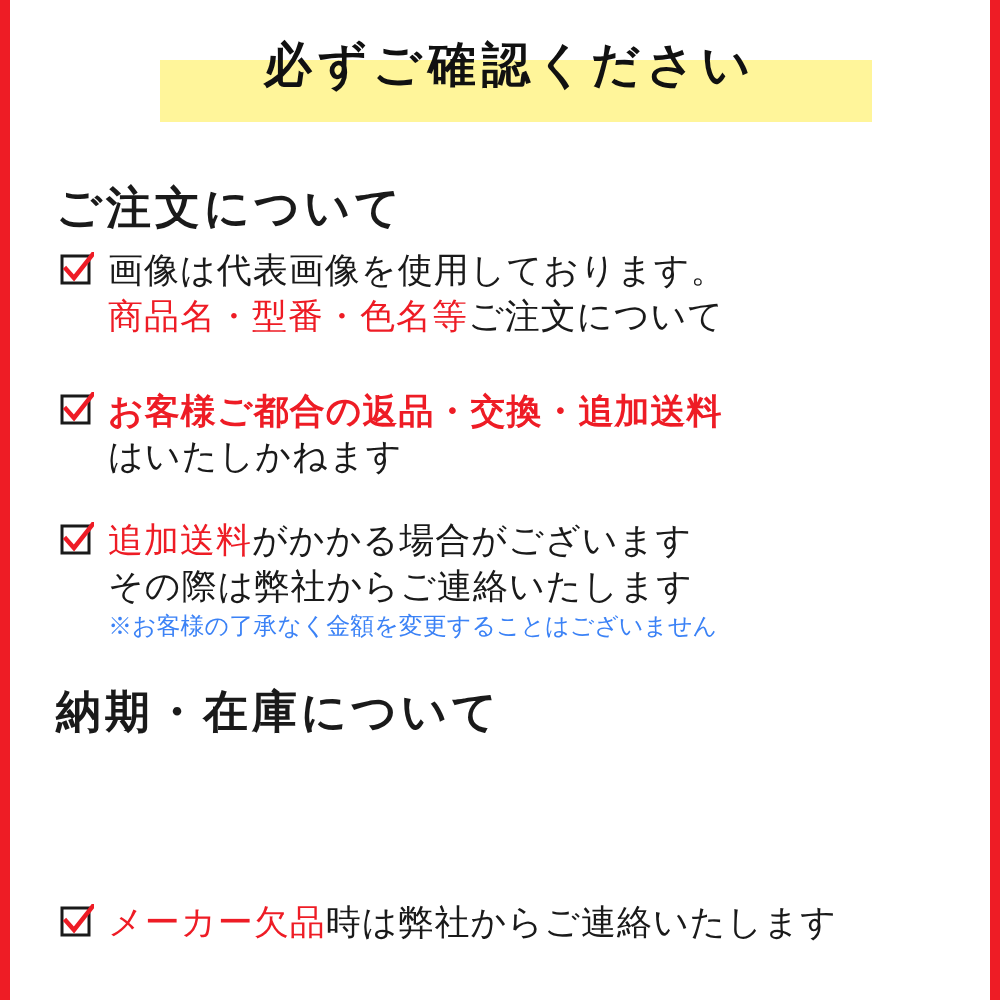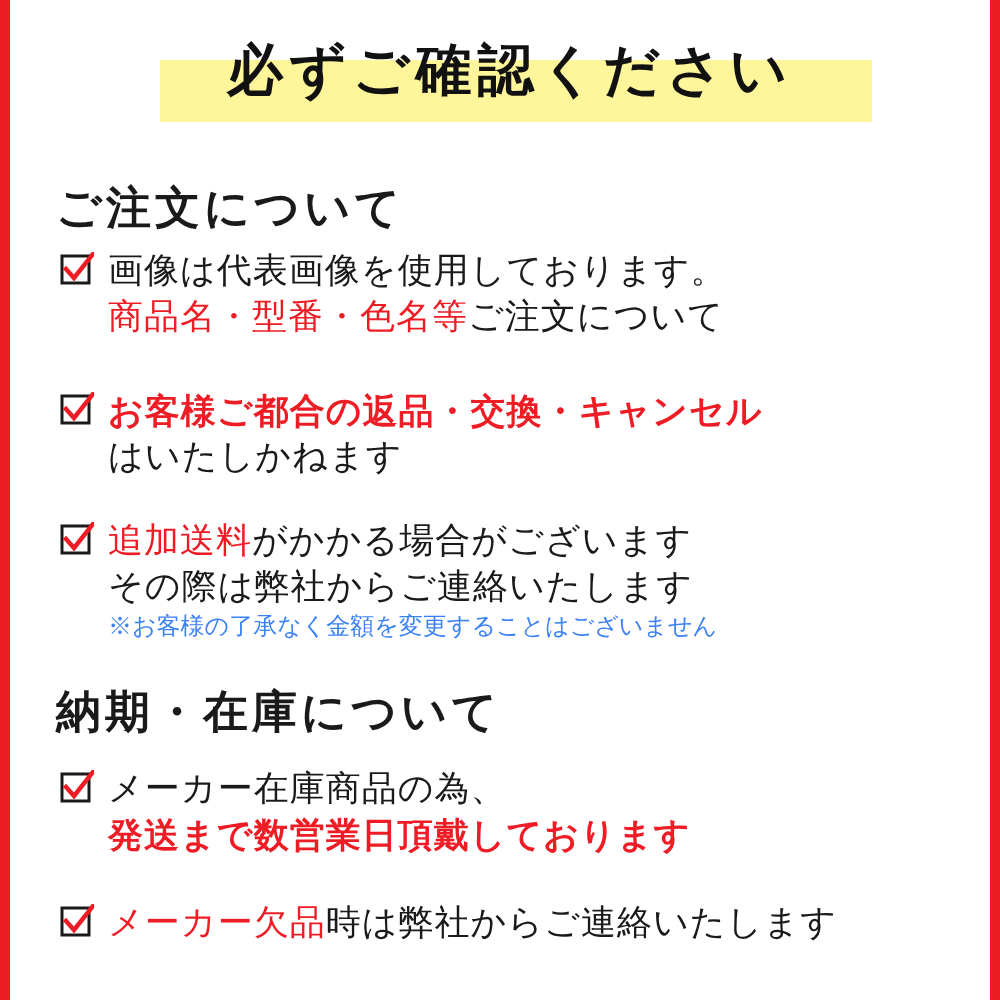--- a/index.html
+++ b/index.html
@@ -47,21 +47,21 @@
     height: 62px;
     background: #fff59a;
     z-index: 0;
   }
   .title-text {
     position: relative;
     z-index: 1;
     display: inline-block;
     font-family: "DejaVu Serif", "Liberation Serif", serif;
     font-weight: bold;
-    font-size: 56px;
+    font-size: 48px;
     letter-spacing: 6px;
     color: #111111;
     line-height: 1.25;
   }
 
   
   .section-heading {
     position: absolute;
     font-family: "DejaVu Serif", "Liberation Serif", serif;
     font-weight: bold;
@@ -142,49 +142,39 @@
         <div class="line"><span class="red bold">商品名・型番・色名等</span><span class="black">ご注文について</span></div>
       </div>
     </div>
 
     <div class="item" id="item-2">
       <svg class="check-icon" viewBox="0 0 34 34">
         <rect x="2" y="4" width="27" height="27" fill="none" stroke="#1a1a1a" stroke-width="3"></rect>
         <path d="M6 17 L14 26 L33 2" fill="none" stroke="#ee1c25" stroke-width="4.5" stroke-linecap="square"></path>
       </svg>
       <div class="item-lines">
-        <div class="line red bold">お客様ご都合の返品・交換・キャンセル</div>
+        <div class="line red bold">お客様ご都合の返品・交換・追加送料</div>
         <div class="line black">はいたしかねます</div>
       </div>
     </div>
 
     <div class="item" id="item-3">
       <svg class="check-icon" viewBox="0 0 34 34">
         <rect x="2" y="4" width="27" height="27" fill="none" stroke="#1a1a1a" stroke-width="3"></rect>
         <path d="M6 17 L14 26 L33 2" fill="none" stroke="#ee1c25" stroke-width="4.5" stroke-linecap="square"></path>
       </svg>
       <div class="item-lines">
         <div class="line"><span class="red bold">追加送料</span><span class="black">がかかる場合がございます</span></div>
         <div class="line black">その際は弊社からご連絡いたします</div>
         <div class="note">※お客様の了承なく金額を変更することはございません</div>
       </div>
     </div>
 
     <div class="section-heading" id="heading-delivery">納期・在庫について</div>
 
-    <div class="item" id="item-4">
-      <svg class="check-icon" viewBox="0 0 34 34">
-        <rect x="2" y="4" width="27" height="27" fill="none" stroke="#1a1a1a" stroke-width="3"></rect>
-        <path d="M6 17 L14 26 L33 2" fill="none" stroke="#ee1c25" stroke-width="4.5" stroke-linecap="square"></path>
-      </svg>
-      <div class="item-lines">
-        <div class="line black">メーカー在庫商品の為、</div>
-        <div class="line red bold">発送まで数営業日頂戴しております</div>
-      </div>
-    </div>
 
     <div class="item" id="item-5">
       <svg class="check-icon" viewBox="0 0 34 34">
         <rect x="2" y="4" width="27" height="27" fill="none" stroke="#1a1a1a" stroke-width="3"></rect>
         <path d="M6 17 L14 26 L33 2" fill="none" stroke="#ee1c25" stroke-width="4.5" stroke-linecap="square"></path>
       </svg>
       <div class="item-lines">
         <div class="line"><span class="red bold">メーカー欠品</span><span class="black">時は弊社からご連絡いたします</span></div>
       </div>
     </div>

